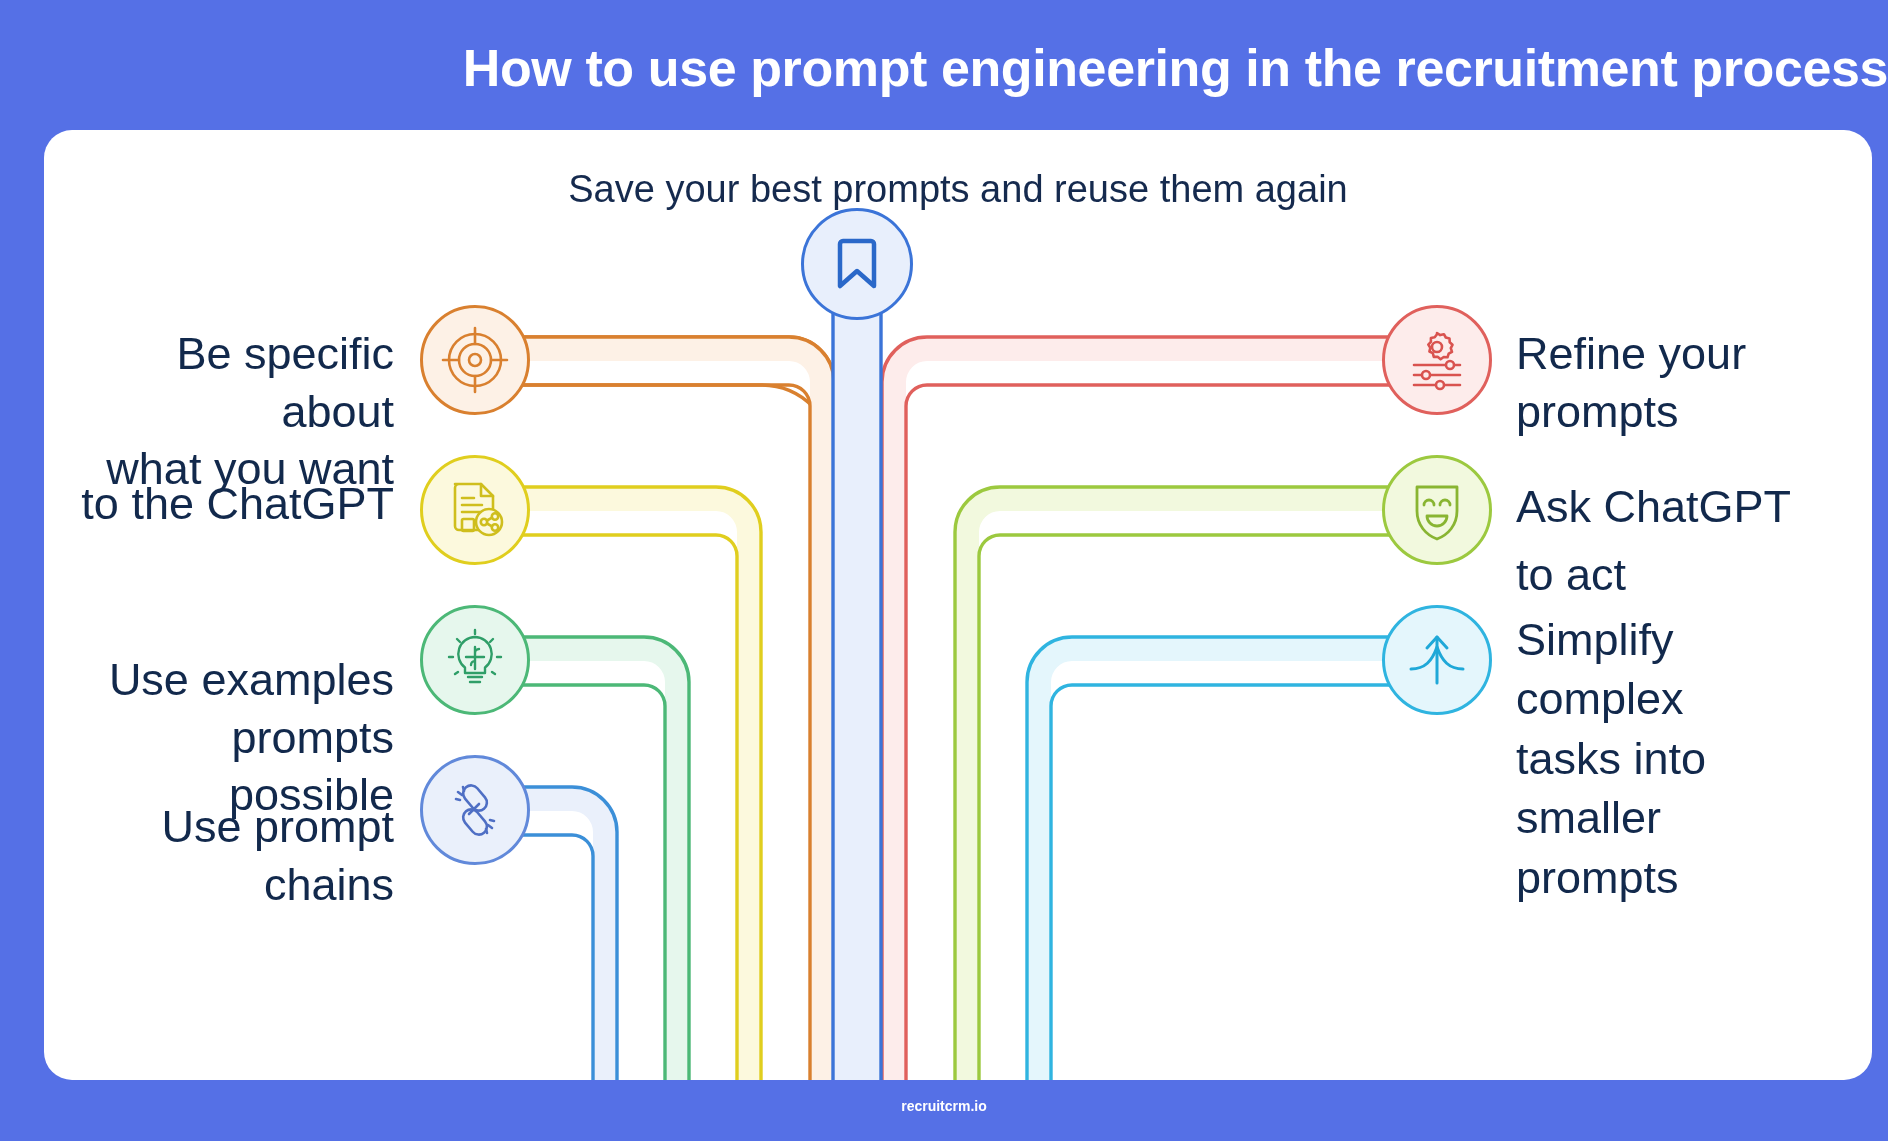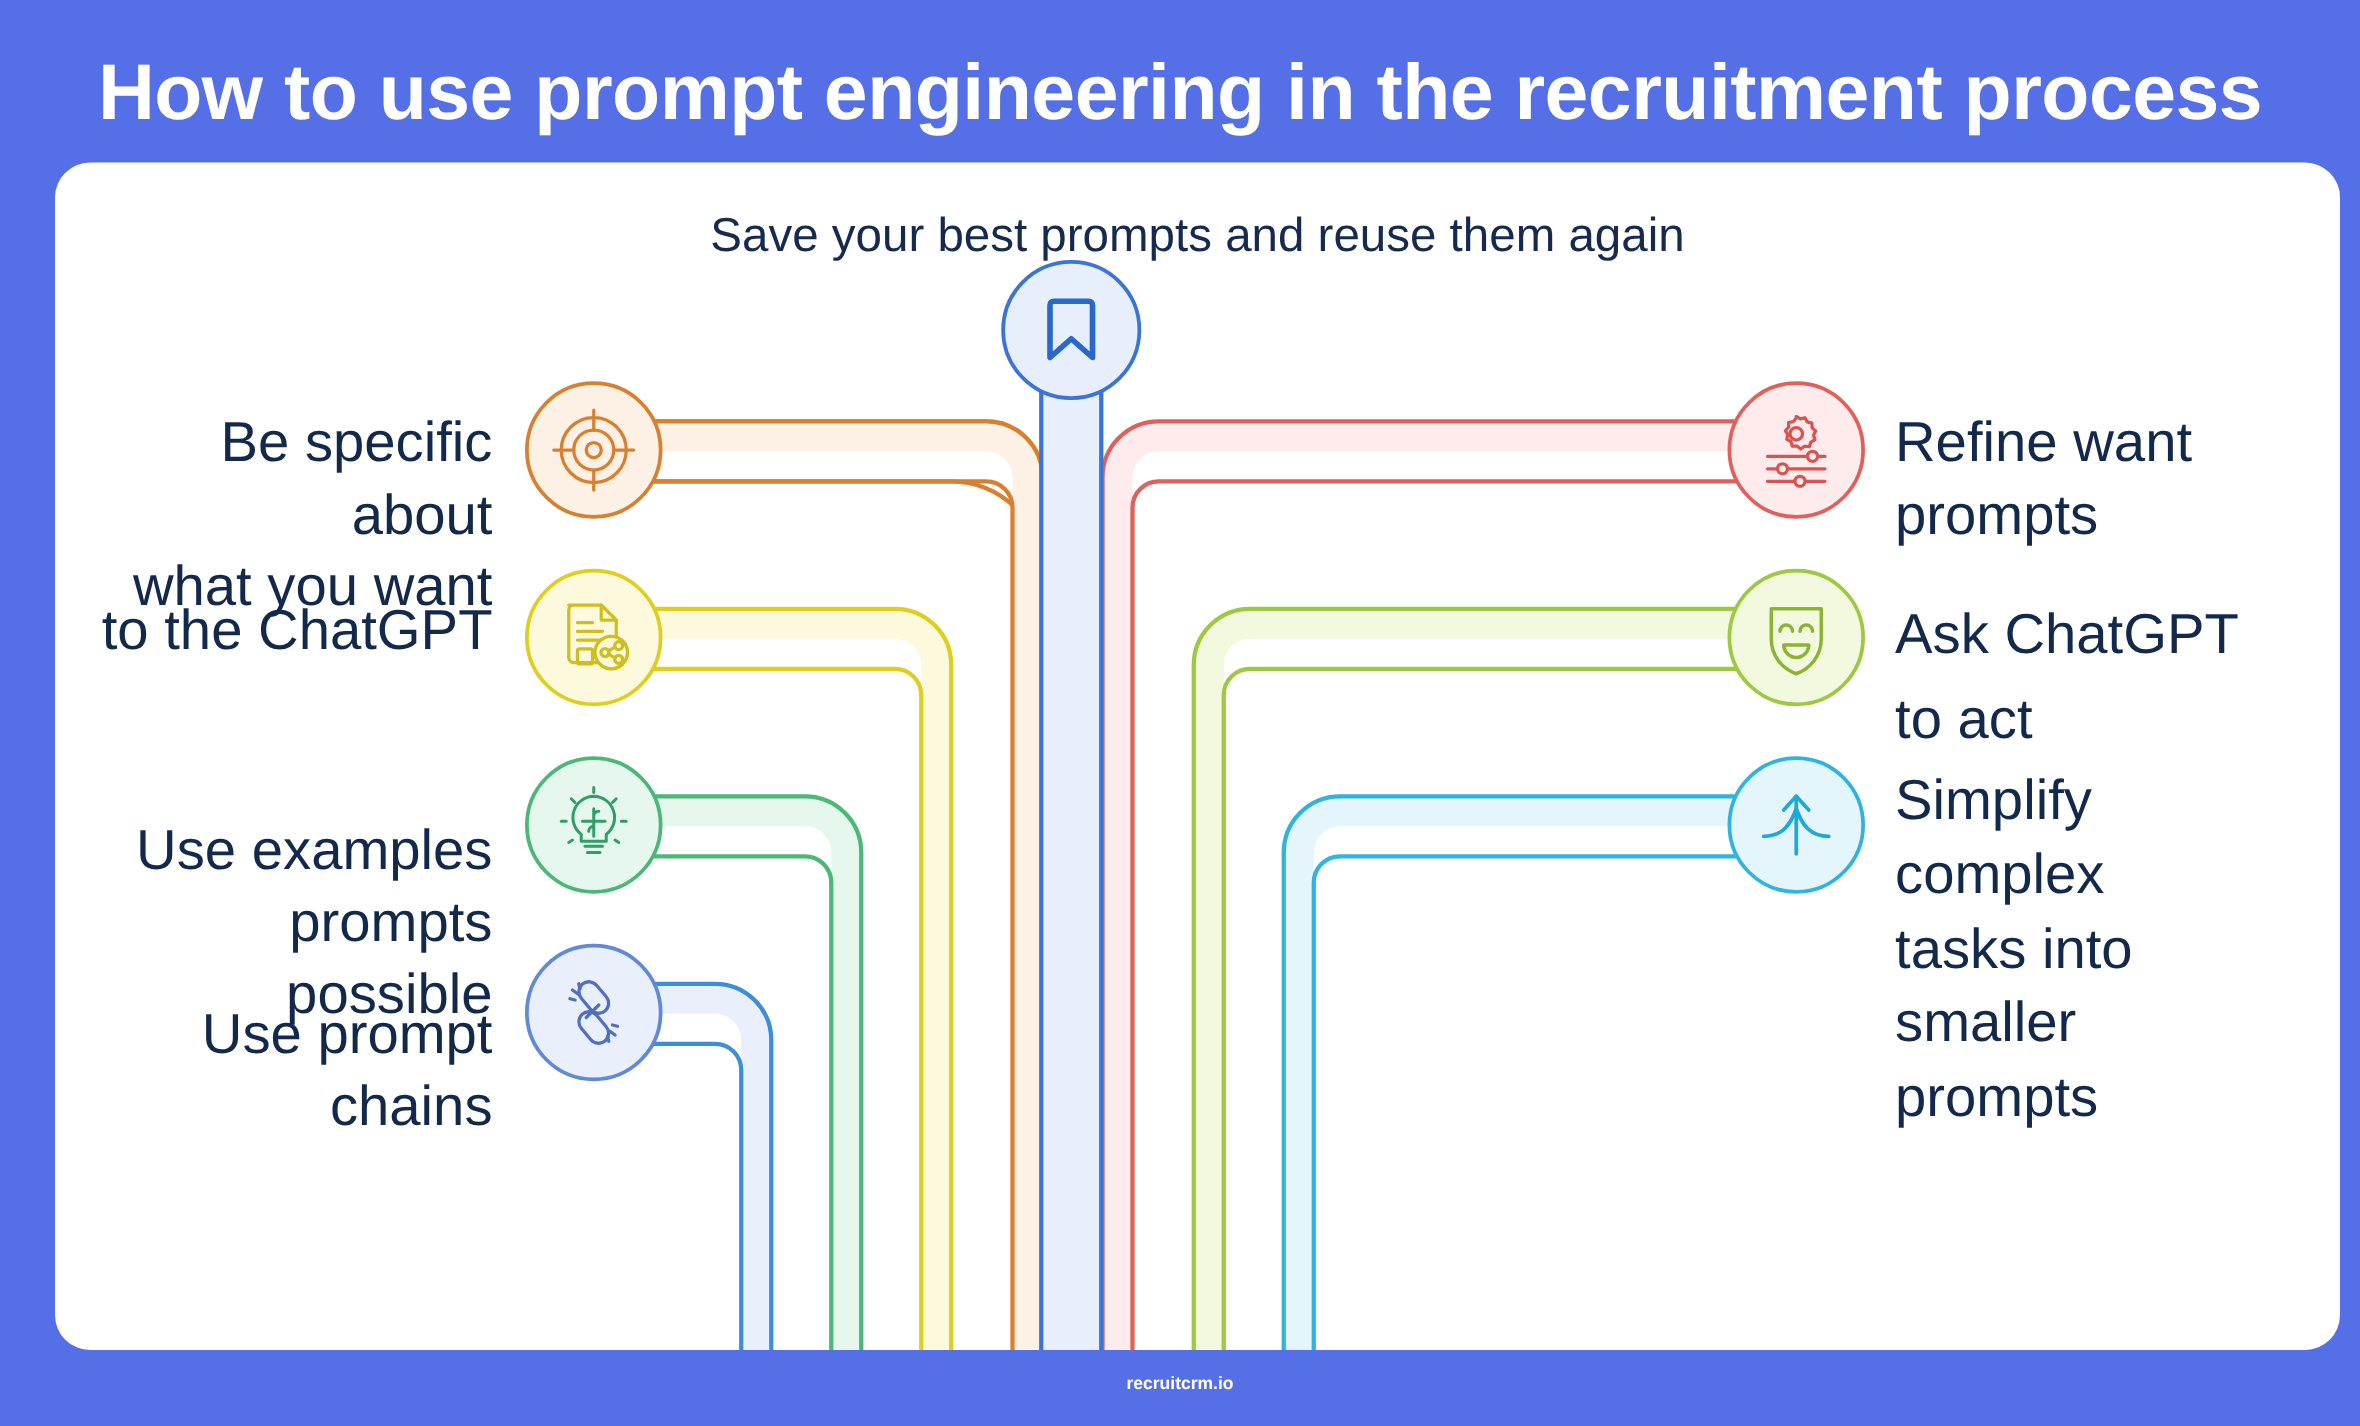--- a/index.html
+++ b/index.html
@@ -6,22 +6,22 @@
   html,body{
     width:1888px; height:1141px;
     background:#5570e6;
     font-family:"Liberation Sans", sans-serif;
     overflow:hidden;
   }
   #stage{ position:relative; width:1888px; height:1141px; }
 
   .title{
     position:absolute; left:0; top:38px; width:1888px;
-    text-align:center; color:#ffffff;
-    font-size:63px; font-weight:bold; letter-spacing:-0.4px;
+    text-align:right; color:#ffffff;
+    font-size:52px; font-weight:bold; letter-spacing:-0.4px;
     font-family:"Liberation Sans", sans-serif;
   }
 
   .card{
     position:absolute; left:30px; top:130px;
     width:1828px; height:950px;
     background:#ffffff; border-radius:28px;margin-left:14px;
   }
 
   .subtitle{
@@ -194,21 +194,21 @@
     <div class="label r" style="left:20px; top:521px; width:330px;">
       <div>Use examples</div>
       <div>prompts possible</div>
     </div>
 
     <div class="label r" style="left:0px; top:668px; width:350px;padding-left:44px;">
       <div>Use prompt chains</div>
     </div>
 
     <div class="label l" style="left:1472px; top:195px; width:350px;">
-      <div>Refine want</div>
+      <div>Refine your</div>
       <div>prompts</div>
     </div>
 
     <div class="label l" style="left:1472px; top:343px; width:356px; line-height:1.5;">
       <div>Ask ChatGPT</div>
       <div>to act</div>
     </div>
 
     <div class="label l" style="left:1472px; top:480px; width:200px; line-height:1.32;">
       <div>Simplify complex</div>

